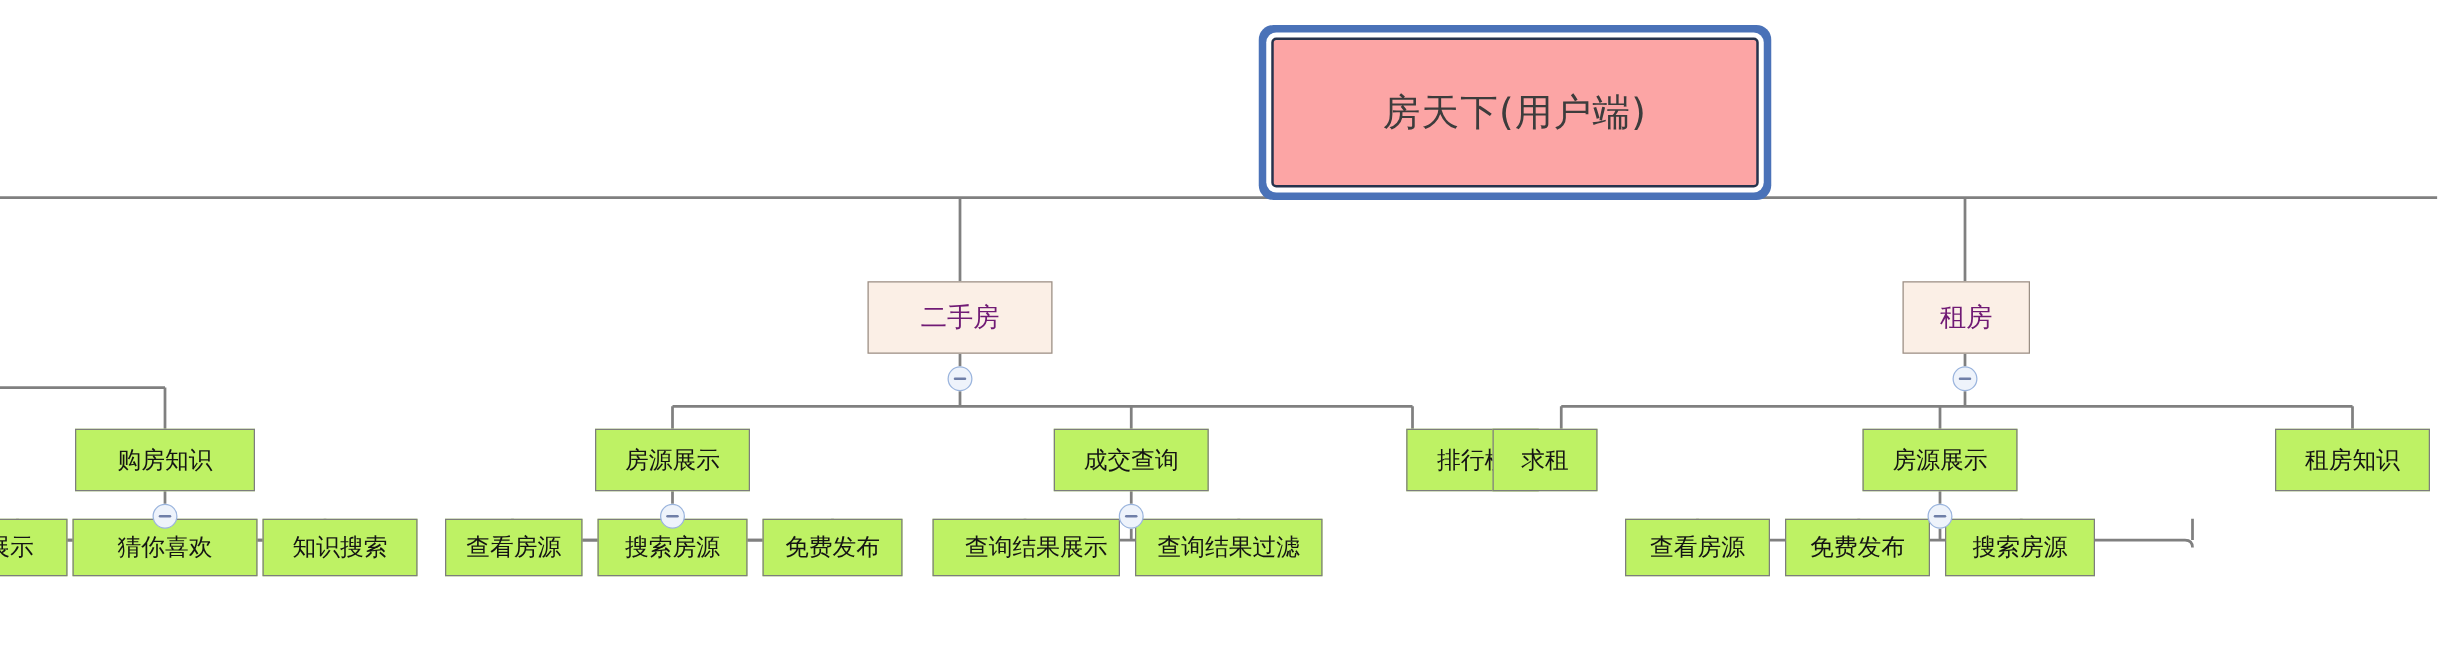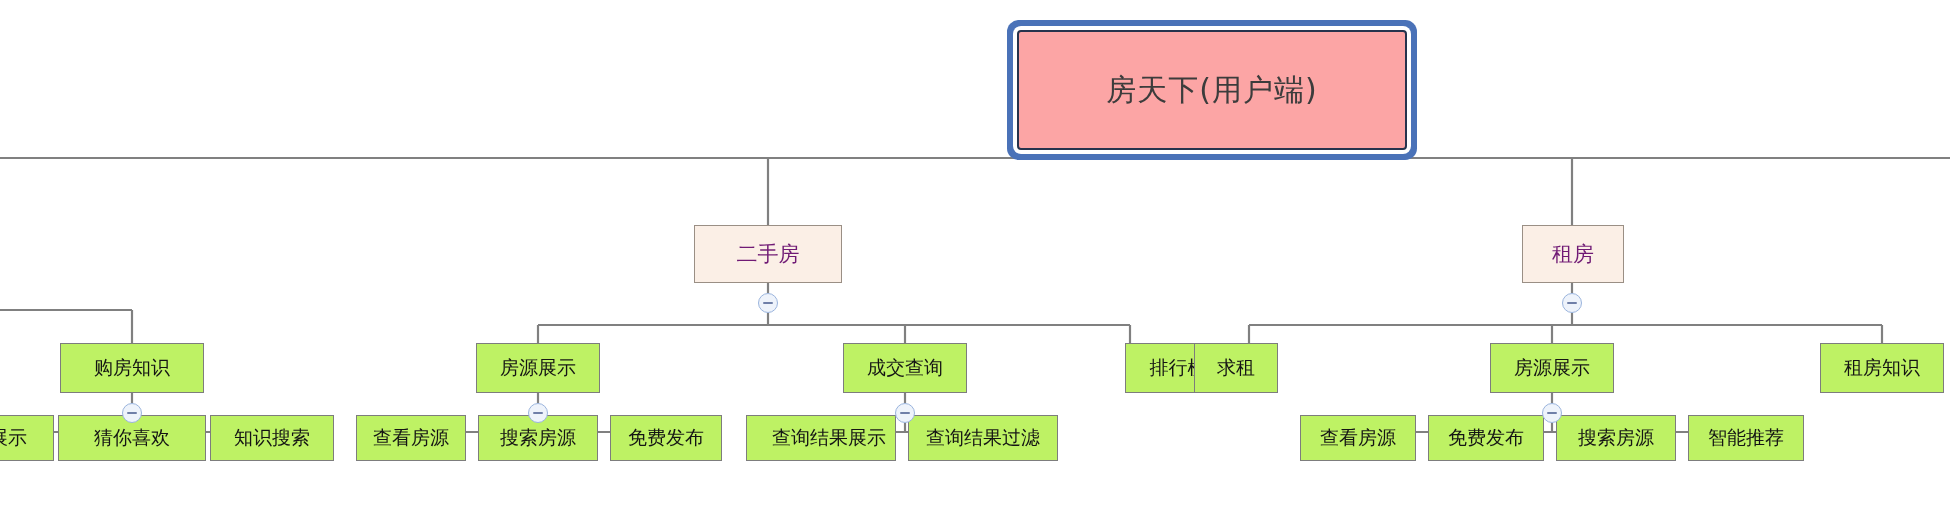--- a/index.html
+++ b/index.html
@@ -212,15 +212,14 @@
   <div class="node lvl4" style="left:746px; top:415px; width:150px; height:46px;padding-left:16px;">查询结果展示</div>
 
   <div class="node lvl4" style="left:908px; top:415px; width:150px; height:46px;">查询结果过滤</div>
 
   <div class="node lvl4" style="left:1300px; top:415px; width:116px; height:46px;">查看房源</div>
 
   <div class="node lvl4" style="left:1428px; top:415px; width:116px; height:46px;">免费发布</div>
 
   <div class="node lvl4" style="left:1556px; top:415px; width:120px; height:46px;">搜索房源</div>
 
-  <div class="node lvl4" style="left:1688px; top:415px; width:116px; height:46px;">智能推荐</div>
 
 </div>
 
 </body></html>

